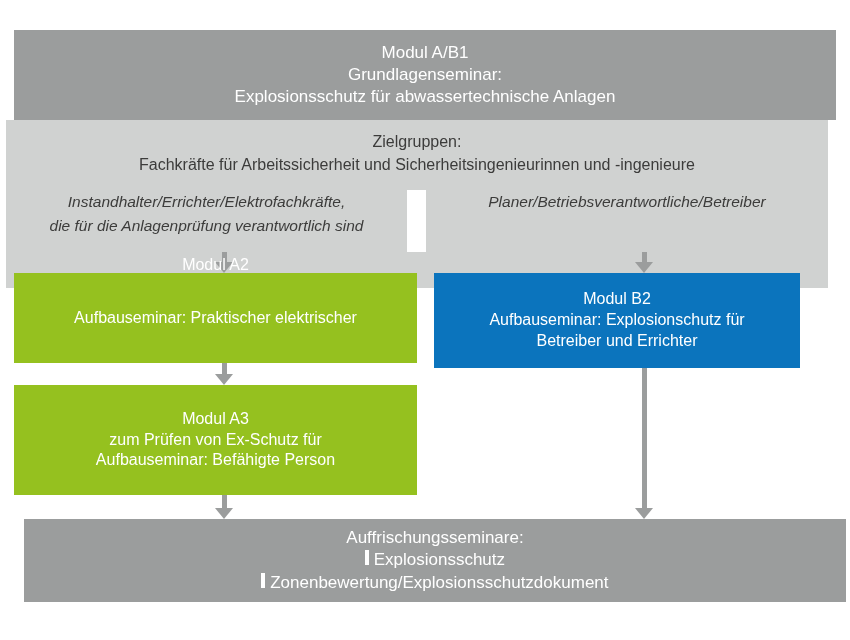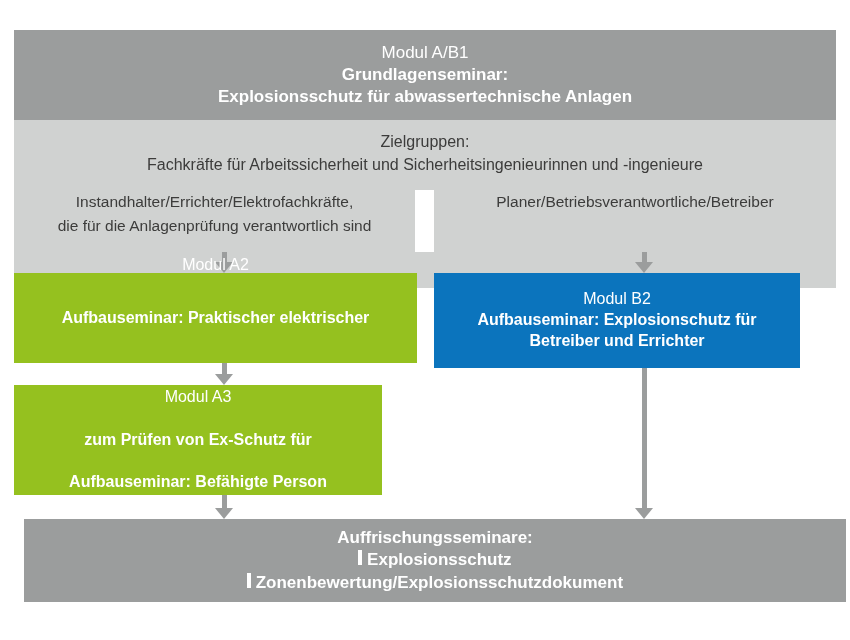--- a/index.html
+++ b/index.html
@@ -26,33 +26,33 @@
     flex-direction: column;
     align-items: center;
     justify-content: center;
     text-align: center;
     color: #ffffff;
     line-height: 1.30;
   }
 
   .box .line { display: block; width: 100%; }
   .line-regular { font-weight: 400; }
-  .line-bold    { font-weight: 700; }
+  .line-bold    { font-weight: 400; }
 
   
   #box-ab1 {
     left: 14px; top: 30px; width: 822px; height: 90px;
     background: #9b9d9d;
     font-size: 17px;
   }
 
   
   #box-zielgruppen {
     position: absolute;
-    left: 14px; top: 120px; width: 822px; height: 168px;
+    left: 6px; top: 120px; width: 822px; height: 168px;
     background: #d0d2d1;
     color: #3c3c3b;
     font-size: 16px;
   }
   #zielgruppen-head {
     position: absolute;
     left: 0; top: 10px; width: 100%;
     text-align: center;
     line-height: 1.45;
     color: #3c3c3b;
@@ -67,21 +67,21 @@
     align-items: flex-start;
     justify-content: center;
     text-align: center;
     color: #3c3c3b;
     font-size: 15.5px;
     line-height: 1.55;
     background: #d0d2d1;
   }
   #audience-left  { left: 0px;   width: 401px; height: 62px; }
   #audience-right { left: 420px; width: 402px; height: 62px; }
-  .audience .line { display: block; width: 100%; }
+  .audience .line { display: block; width: 100%; font-style: italic; }
 
   
   #audience-gap {
     position: absolute;
     left: 401px; top: 70px; width: 19px; height: 62px;
     background: #ffffff;
   }
 
   
   #box-a2 {
@@ -93,24 +93,23 @@
 
   
   #box-b2 {
     left: 434px; top: 273px; width: 366px; height: 95px;
     background: #0b74bd;
     font-size: 16px;
   }
 
   
   #box-a3 {
-    left: 14px; top: 385px; width: 368px; height: 110px;
+    left: 14px; top: 385px; width: 403px; height: 110px;
     background: #95c11f;
     font-size: 16px;
-    gap: 22px;
   }
 
   
   #box-refresher {
     left: 14px; top: 519px; width: 822px; height: 83px;
     background: #9b9d9d;
     font-size: 17px;
     margin-left: 10px;
   }
   .bullet-line {

